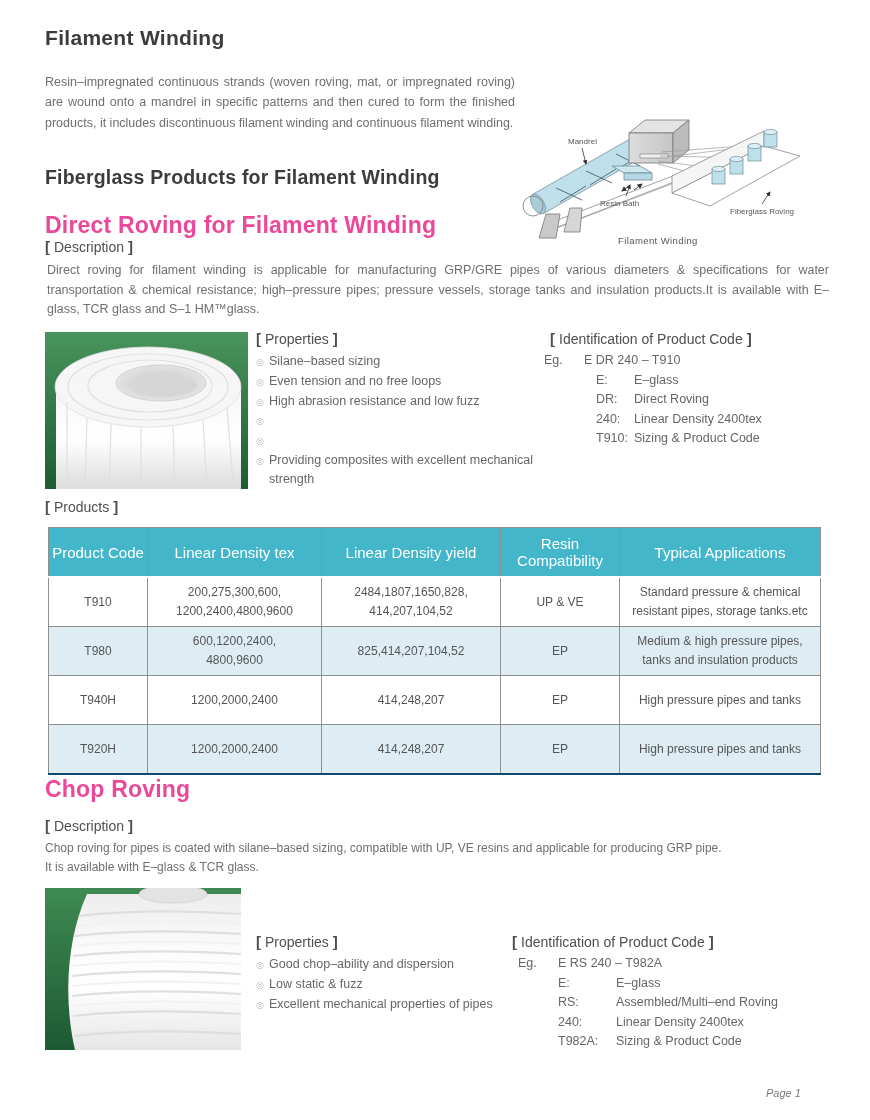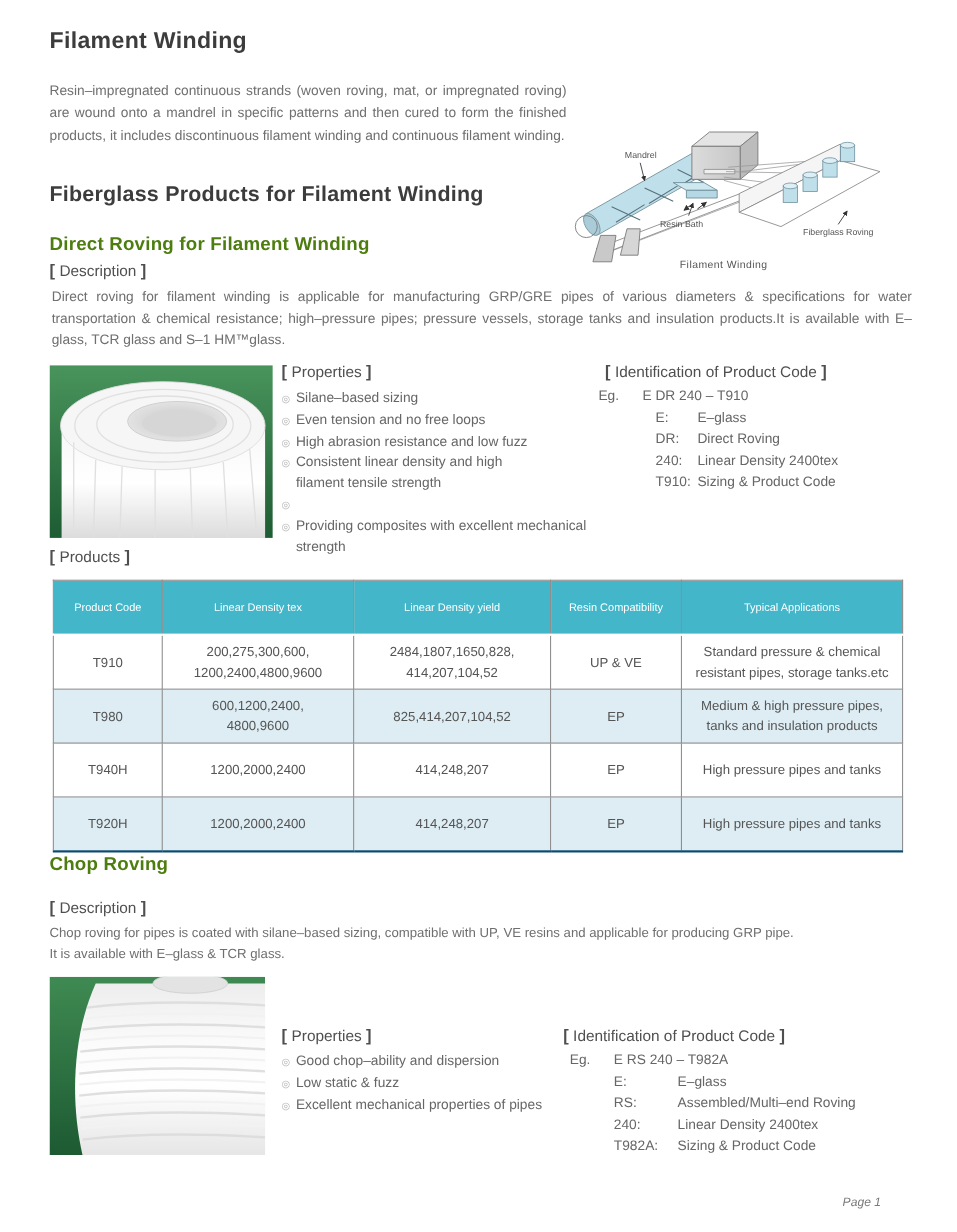--- a/index.html
+++ b/index.html
@@ -4,21 +4,21 @@
 <style>
   html,body{margin:0;padding:0;background:#ffffff;}
   .page{position:relative;width:870px;height:1120px;background:#ffffff;overflow:hidden;
         font-family:"Liberation Sans","DejaVu Sans",sans-serif;}
   .abs{position:absolute;}
   h1,h2,h3,p,ul,table{margin:0;padding:0;}
 
   .title{left:45px;top:26px;font-size:21px;font-weight:700;color:#3c3c3c;letter-spacing:.3px;}
   .intro{left:45px;top:72px;width:470px;font-size:12.5px;line-height:1.62;color:#6f6f6f;text-align:justify;}
   .section2{left:45px;top:166px;font-size:19.5px;font-weight:700;color:#3c3c3c;letter-spacing:.2px;}
-  .teal-h{font-size:17px;font-weight:700;color:#4d7c0f;letter-spacing:.2px;text-align:right;}
+  .teal-h{font-size:23px;font-weight:700;color:#ec4899;letter-spacing:.2px;text-align:right;}
   .dr-title{left:45px;top:212px;}
   .chop-title{left:45px;top:776px;}
 
   .bhead{font-size:14px;color:#4f4f4f;}
   .bk{font-weight:700;font-size:15px;}
   .bh-label{padding:0 4px;}
 
   .dr-desc-head{left:45px;top:238px;}
   .dr-desc{left:47px;top:261px;width:782px;font-size:12.5px;line-height:1.56;color:#6f6f6f;text-align:justify;}
 
@@ -43,21 +43,21 @@
   .ident2 .eg-row{margin-left:6px;}
   .eg{width:40px;}
   .id-row{display:flex;line-height:19.5px;}
   .ident1 .id-row{margin-left:52px;}
   .ident1 .id-code{width:38px;}
   .ident2 .id-row{margin-left:46px;}
   .ident2 .id-code{width:58px;}
 
   .products-head{left:45px;top:498px;}
   .products-table{left:48px;top:527px;border-collapse:collapse;table-layout:fixed;width:757px;}
-  .products-table th{background:#43b6c9;color:#ffffff;font-weight:400;font-size:10px;height:46px;
+  .products-table th{background:#43b6c9;color:#ffffff;font-weight:400;font-size:15px;height:46px;
                      border:1px solid #8f8f8f;border-bottom:2px solid #ffffff;margin-top:34px;}
   .products-table td{border:1px solid #8f8f8f;font-size:12px;color:#555;text-align:center;
                      height:44px;white-space:pre-line;line-height:1.55;padding:2px 4px;}
   .products-table tr.alt td{background:#ddedf3;}
   .products-table tbody tr:last-child td{border-bottom:2px solid #0c4a6e;}
   .c0{width:96px;}.c1{width:171px;}.c2{width:176px;}.c3{width:116px;}.c4{width:198px;text-align:center;}
 
   .chop-desc-head{left:45px;top:817px;}
   .chop-desc{left:45px;top:839px;width:784px;font-size:12px;line-height:1.55;color:#6f6f6f;white-space:pre-line;}
 
@@ -226,22 +226,20 @@
       <li>
           <span class="bullet">◎</span>
           <span class="li-text">Even tension and no free loops</span>
         </li>
       <li>
           <span class="bullet">◎</span>
           <span class="li-text">High abrasion resistance and low fuzz</span>
         </li>
       <li>
           <span class="bullet">◎</span>
-          <span class="li-text">Consistent linear density and high
-filament tensile strength</span>
         </li>
       <li>
           <span class="bullet">◎</span>
         </li>
       <li>
           <span class="bullet">◎</span>
           <span class="li-text">Providing composites with excellent mechanical strength</span>
         </li>
     </ul>
   </div>

